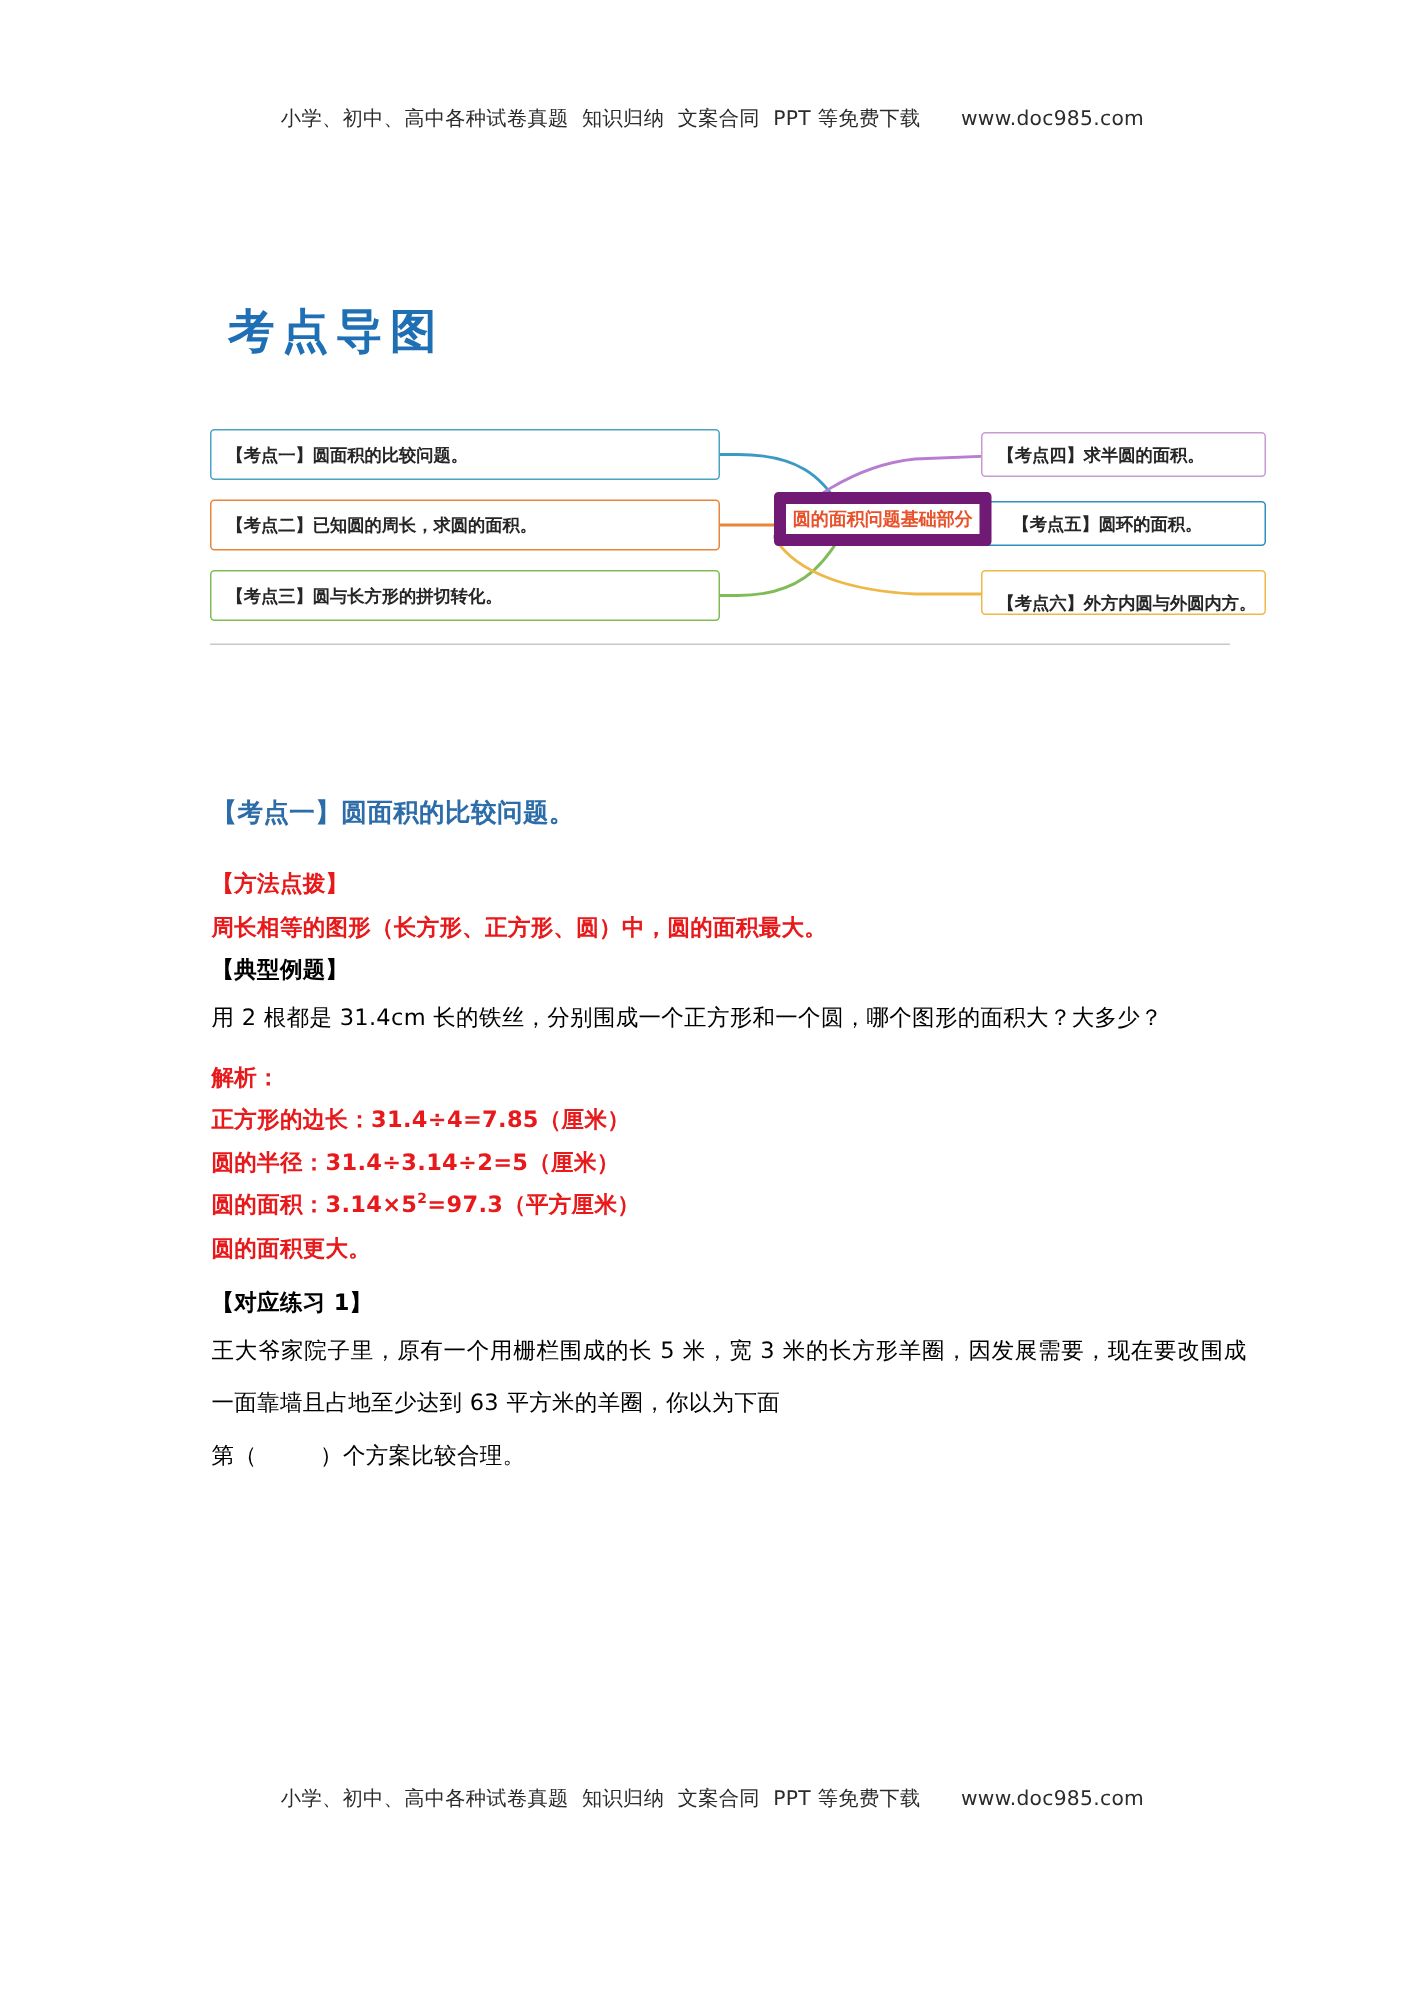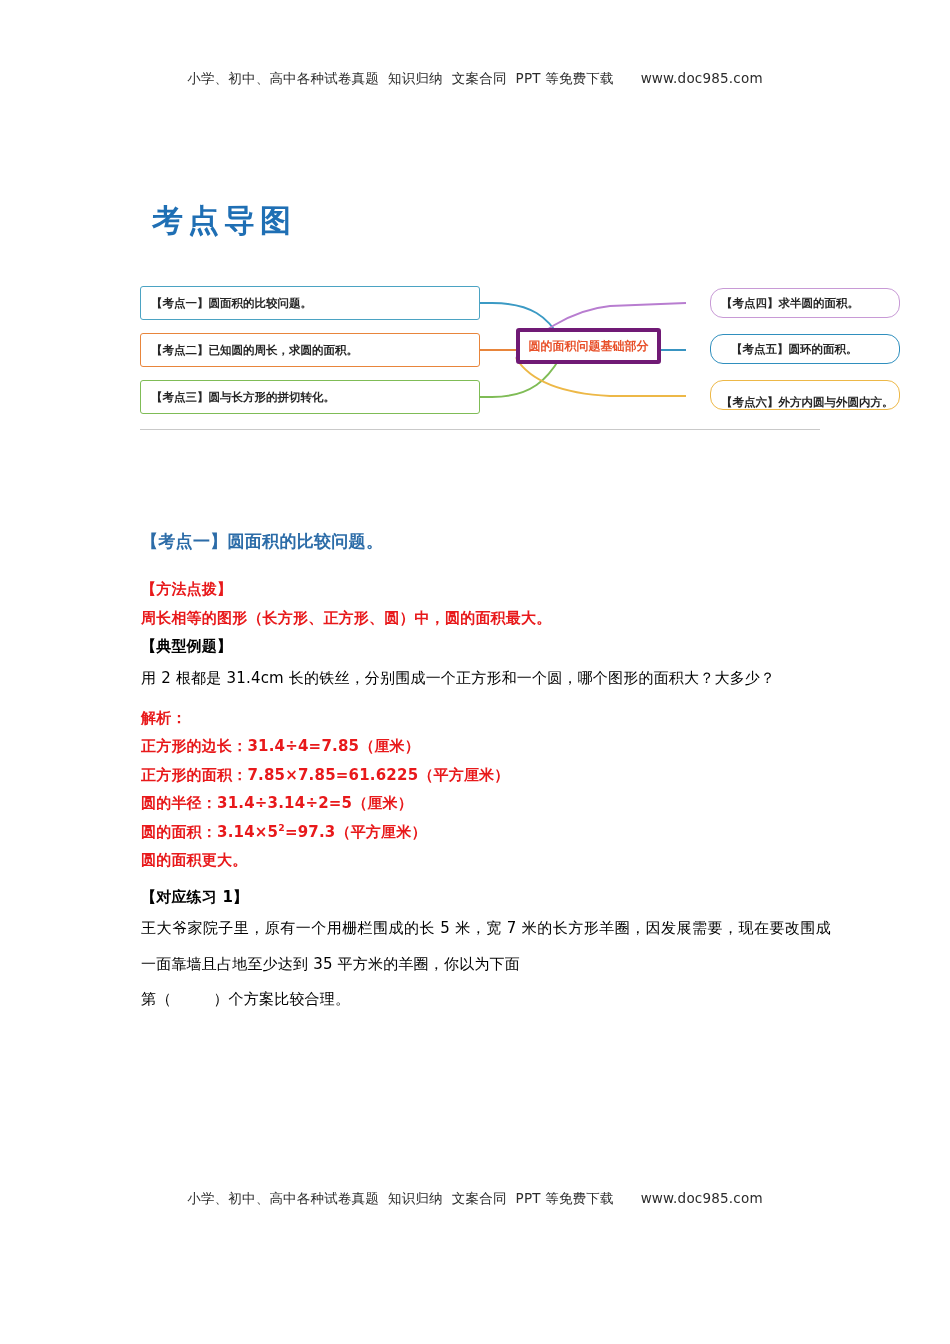--- a/index.html
+++ b/index.html
@@ -83,39 +83,39 @@
     align-items: center;
     font-size: 11.5px;
     font-weight: bold;
     font-family: "DejaVu Sans", sans-serif;
     color: #262626;
     padding-left: 10px;
     line-height: 1.1;
     white-space: nowrap;
   }
   .mm-left  { left: 0px;   width: 340px; height: 34px; }
-  .mm-right { left: 570px; width: 190px; height: 30px; border-radius: 13px; }
+  .mm-right { left: 514px; width: 190px; height: 30px; }
 
   .mm-l1 { top: 20px;  border-color: #4ba3c3; }
   .mm-l2 { top: 67px;  border-color: #e8853b; }
   .mm-l3 { top: 114px; border-color: #7fbc56; }
 
   .mm-r1 { top: 22px;  border-color: #c89ad6; }
   .mm-r2 { top: 68px;  border-color: #2f8fbe; }
   .mm-r3 { top: 114px; border-color: #edb847; }
 
   .mm-center {
     position: absolute;
     left: 376px;
     top: 62px;
     width: 145px;
     height: 36px;
     box-sizing: border-box;
     background: #fff;
-    border: 4px solid #701a75;
+    border: 8px solid #701a75;
     border-radius: 3px;
     display: flex;
     align-items: center;
     justify-content: center;
     font-size: 12px;
     font-weight: bold;
     font-family: "DejaVu Sans", sans-serif;
     color: #e8512a;
     white-space: nowrap;
     z-index: 3;
@@ -234,33 +234,32 @@
     <p class="line blk label-bold">【典型例题】</p>
 
     <p class="para blk">用 2 根都是 31.4cm 长的铁丝，分别围成一个正方形和一个圆，哪个图形的面积大？大多少？</p>
 
     <div class="gap-sm"></div>
 
     <p class="line red">解析：</p>
 
     <p class="line red">正方形的边长：31.4÷4=7.85（厘米）</p>
 
-    <p class="line red">正方形的面积：7.85×7.85=61.6225（平方厘米）</p>
 
     <p class="line red">圆的半径：31.4÷3.14÷2=5（厘米）</p>
 
     <p class="line red"><span>圆的面积：3.14×5</span><sup>2</sup><span>=97.3（平方厘米）</span></p>
 
     <p class="line red">圆的面积更大。</p>
 
     <div class="gap-sm"></div>
 
     <p class="line blk label-bold">【对应练习 1】</p>
 
-    <p class="para blk">王大爷家院子里，原有一个用栅栏围成的长 5 米，宽 7 米的长方形羊圈，因发展需要，现在要改围成一面靠墙且占地至少达到 35 平方米的羊圈，你以为下面</p>
+    <p class="para blk">王大爷家院子里，原有一个用栅栏围成的长 5 米，宽 3 米的长方形羊圈，因发展需要，现在要改围成一面靠墙且占地至少达到 63 平方米的羊圈，你以为下面</p>
 
     <p class="para blk"><span>第（</span><span class="blank-space"></span><span>）个方案比较合理。</span></p>
 
   </div>
 
   <div class="watermark footer-wm">小学、初中、高中各种试卷真题  知识归纳  文案合同  PPT 等免费下载      www.doc985.com</div>
 
 </div>
 
 </body></html>

